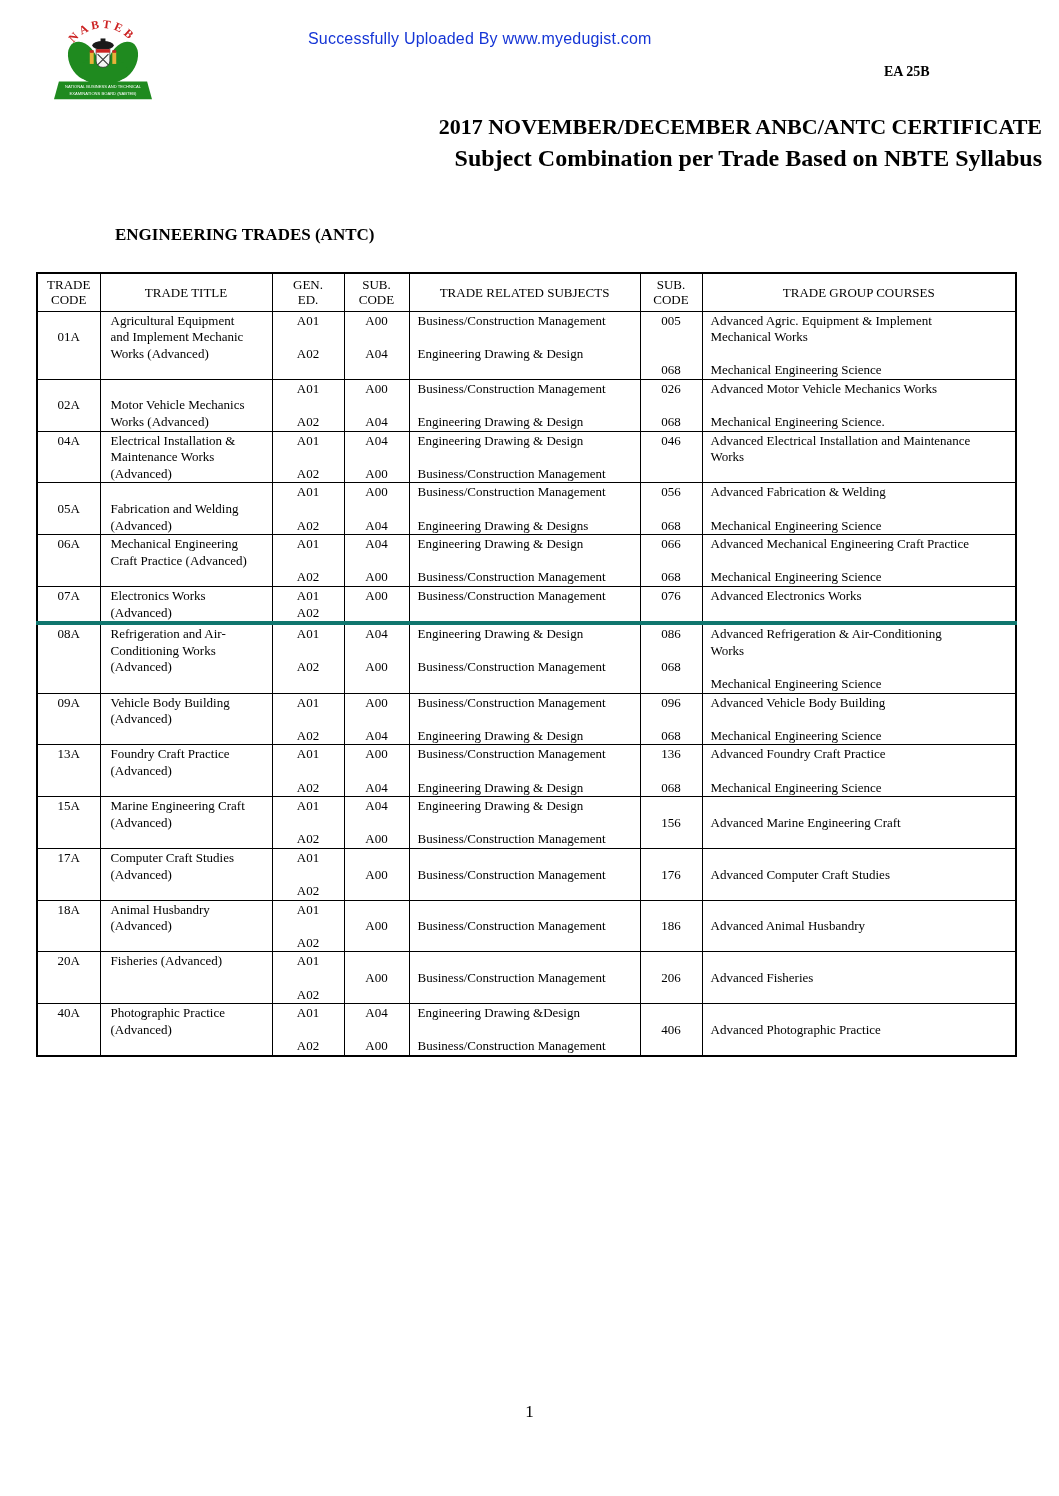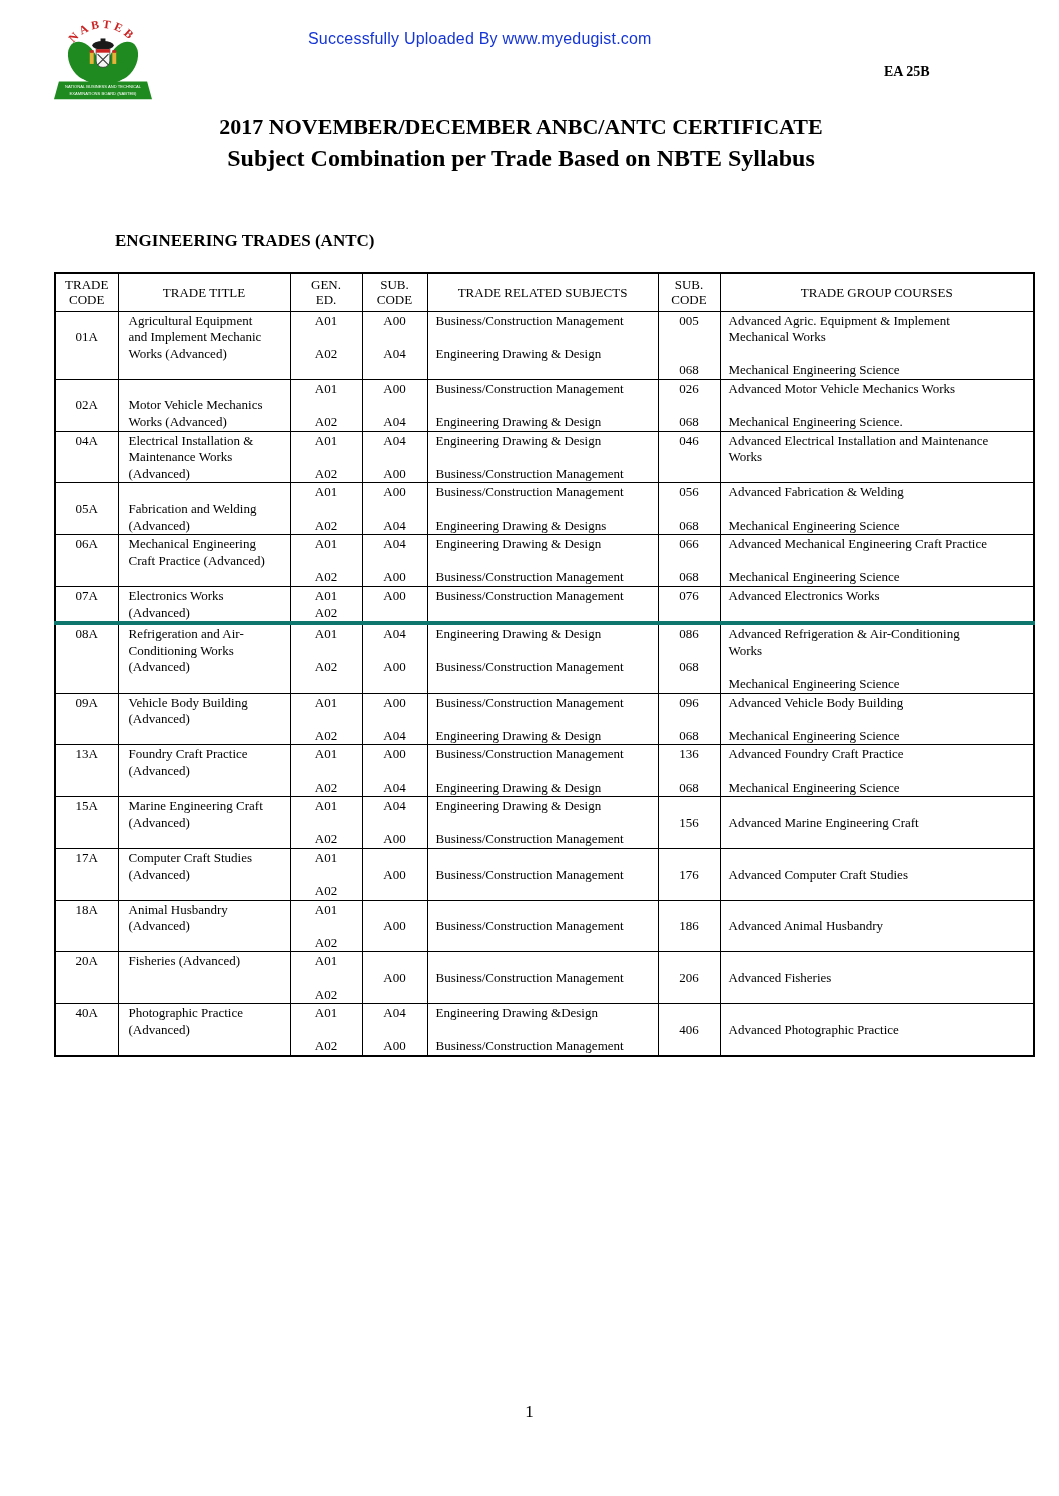--- a/index.html
+++ b/index.html
@@ -15,27 +15,27 @@
     font-family:"Liberation Serif", serif;color:var(--ink);
     overflow:hidden;
   }
   .logo{position:absolute;left:54px;top:14px;width:98px;height:94px;}
   .upload-banner{
     position:absolute;left:308px;top:30px;
     font-family:"Liberation Sans", sans-serif;
     font-size:16px;color:var(--link-blue);letter-spacing:0.2px;
   }
   .doc-code{position:absolute;left:884px;top:64px;font-size:14px;font-weight:bold;}
-  .title-block{position:absolute;left:0;top:112px;width:1042px;text-align:center;}
+  .title-block{position:absolute;left:0;top:112px;width:1042px;text-align:right;}
   .title-line{font-size:22px;font-weight:bold;line-height:29px;}
   .title-line.big{font-size:24px;line-height:34px;}
-  .section-heading{position:absolute;left:115px;top:231px;font-size:17px;font-weight:bold;}
+  .section-heading{position:absolute;left:115px;top:225px;font-size:17px;font-weight:bold;}
 
   table.exam{
-    position:absolute;left:54px;top:272px;width:979px;
+    position:absolute;left:36px;top:272px;width:979px;
     border-collapse:collapse;table-layout:fixed;
     font-size:13px;
     padding-left:44px;
   }
   table.exam, table.exam th, table.exam td{border:1px solid #000;}
   table.exam{border:2px solid #000;}
   table.exam th{
     height:38px;font-weight:normal;text-align:center;vertical-align:middle;
     line-height:15px;font-size:13px;
   }

